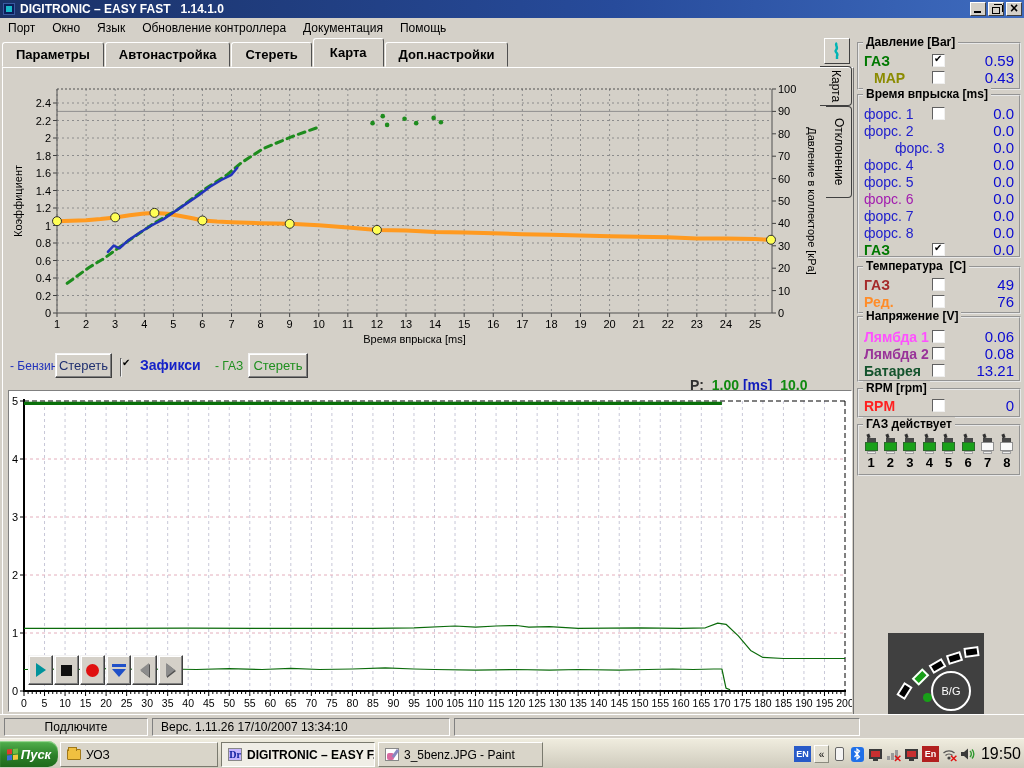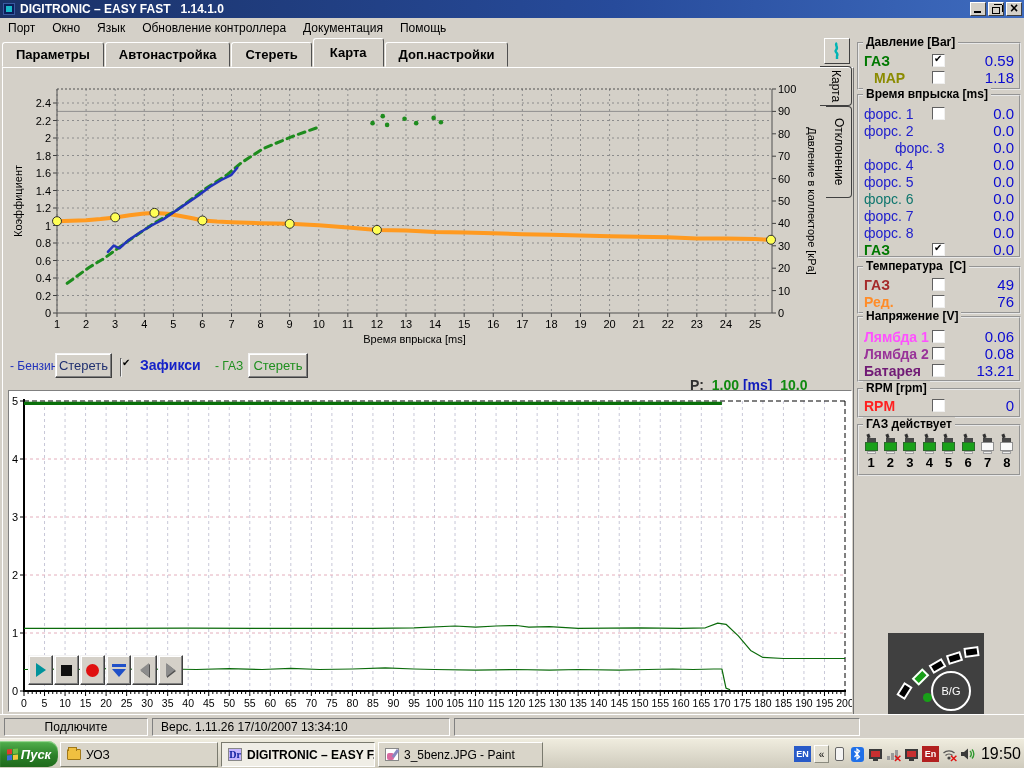--- a/index.html
+++ b/index.html
@@ -701,21 +701,21 @@
   <span class="gtitle">Давление [Bar]</span>
   <div class="grows" style="padding-top:8px;">
       <div class="srow">
         <span class="slab" style="color: rgb(0, 120, 0);">ГАЗ</span>
         <span class="cb checked"></span>
         <span class="sval">0.59</span>
       </div>
       <div class="srow">
         <span class="slab" style="color: rgb(139, 139, 0); padding-left: 10px;">МАР</span>
         <span class="cb"></span>
-        <span class="sval">1.18</span>
+        <span class="sval">0.43</span>
       </div>
     </div>
 </div>
 <div class="group" style="top:94px;height:164px;">
   <span class="gtitle">Время впрыска [ms]</span>
   <div class="grows" style="padding-top:9px;">
       <div class="srow">
         <span class="slab thin" style="color: rgb(32, 32, 204);">форс. 1</span>
         <span class="cb"></span>
         <span class="sval">0.0</span>
@@ -730,21 +730,21 @@
       </div>
       <div class="srow">
         <span class="slab thin" style="color: rgb(32, 32, 204);">форс. 4</span>
         <span class="sval">0.0</span>
       </div>
       <div class="srow">
         <span class="slab thin" style="color: rgb(32, 32, 204);">форс. 5</span>
         <span class="sval">0.0</span>
       </div>
       <div class="srow">
-        <span class="slab thin" style="color: #0f766e;">форс. 6</span>
+        <span class="slab thin" style="color: #a21caf;">форс. 6</span>
         <span class="sval">0.0</span>
       </div>
       <div class="srow">
         <span class="slab thin" style="color: rgb(32, 32, 204);">форс. 7</span>
         <span class="sval">0.0</span>
       </div>
       <div class="srow">
         <span class="slab thin" style="color: rgb(32, 32, 204);">форс. 8</span>
         <span class="sval">0.0</span>
       </div>
@@ -777,21 +777,21 @@
         <span class="slab" style="color: rgb(255, 80, 255);">Лямбда 1</span>
         <span class="cb"></span>
         <span class="sval">0.06</span>
       </div>
       <div class="srow">
         <span class="slab" style="color: rgb(153, 51, 153);">Лямбда 2</span>
         <span class="cb"></span>
         <span class="sval">0.08</span>
       </div>
       <div class="srow">
-        <span class="slab" style="color: #701a75;">Батарея</span>
+        <span class="slab" style="color: #14532d;">Батарея</span>
         <span class="cb"></span>
         <span class="sval">13.21</span>
       </div>
     </div>
 </div>
 <div class="group" style="top:388px;height:30px;">
   <span class="gtitle">RPM [rpm]</span>
   <div class="grows" style="padding-top:7px;">
       <div class="srow">
         <span class="slab" style="color: rgb(255, 32, 32);">RPM</span>

